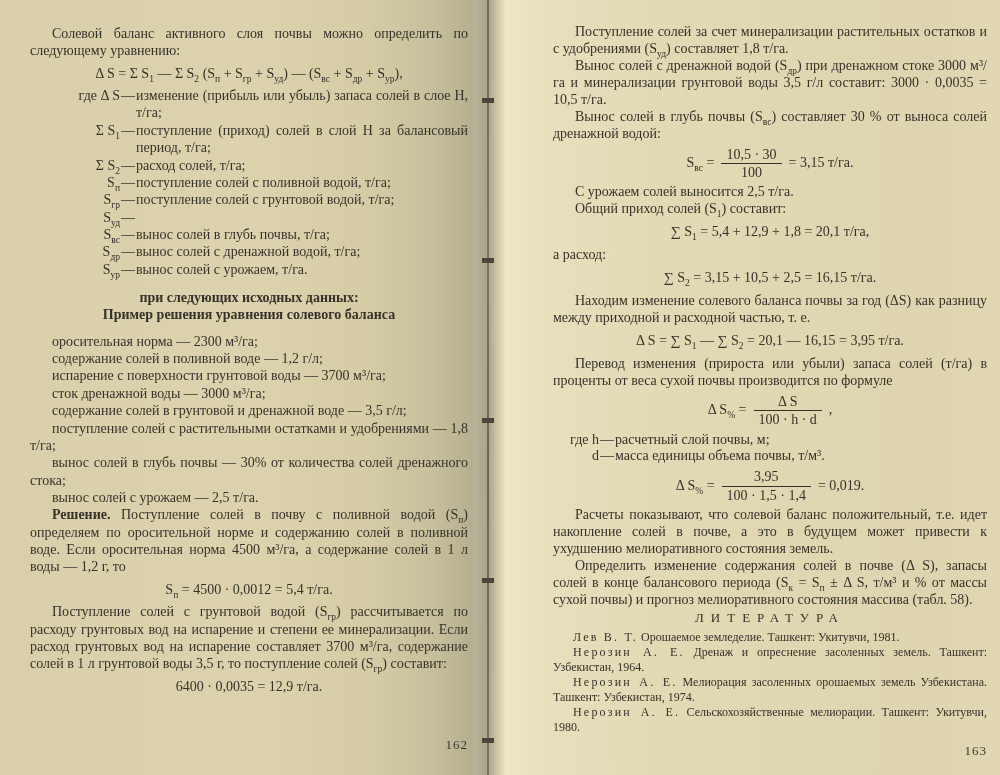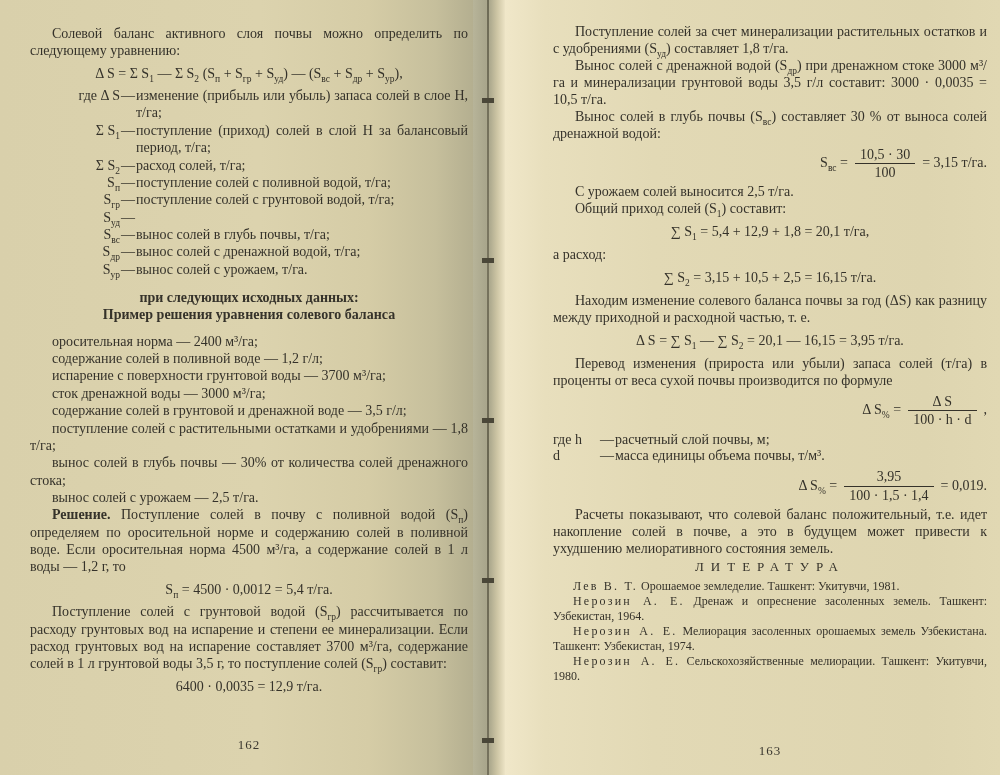--- a/index.html
+++ b/index.html
@@ -43,33 +43,33 @@
   .para.tight{margin:0;}
   .eq{margin:6px 0;text-align:center;text-indent:0;}
   .eq-left{margin:5px 0;text-align:center;text-indent:0;}
   sub{font-size:68%;vertical-align:-0.4em;line-height:0;}
   .defrow{display:flex;}
   .defterm{flex:0 0 90px;text-align:right;white-space:nowrap;}
   .defdash{flex:0 0 16px;text-align:center;}
   .defdef{flex:1;text-align:justify;}
   .heading{font-weight:bold;text-align:center;text-indent:0;margin:11px 0 9px;}
   .heading div{text-indent:0;}
-  .frac-eq{display:flex;justify-content:flex-end;align-items:center;gap:7px;margin:4px 0;text-indent:0;}
+  .frac-eq{display:flex;justify-content:center;align-items:center;gap:7px;margin:4px 0;text-indent:0;}
   .frac{display:inline-block;text-align:center;line-height:1.1;}
   .frac .num{display:block;border-bottom:1.3px solid #35322a;padding:0 5px 1px;}
   .frac .den{display:block;padding:1px 5px 0;}
   .whererow{display:flex;}
-  .whereterm{flex:0 0 46px;white-space:nowrap;}
+  .whereterm{flex:0 0 46px;text-align:right;white-space:nowrap;}
   .wheredash{flex:0 0 16px;text-align:center;}
   .wheredef{flex:1;text-align:left;}
   .lit-head{text-align:center;letter-spacing:7px;text-indent:0;margin:1px 0 4px;font-size:13px;}
   .ref{font-size:12px;line-height:1.25;margin:0;text-indent:20px;text-align:justify;}
   .ref .author{letter-spacing:2.2px;}
   .pagenum{
-    position:absolute;bottom:22px;text-align:center;
+    position:absolute;bottom:22px;text-align:right;
     font-size:13px;letter-spacing:1px;color:#3a372f;
   }
   .pagenum-left{left:30px;width:438px;}
   .pagenum-right{left:48px;width:434px;bottom:16px;}
 </style>
 </head>
 <body>
 
 <div class="book">
 
@@ -126,21 +126,21 @@
             <span class="defdef">вынос солей с урожаем, т/га.</span>
         </div>
       </div>
 
       <div class="heading">
         <div>при следующих исходных данных:</div>
         <div>Пример решения уравнения солевого баланса</div>
       </div>
 
       <div>
-        <p class="para">оросительная норма — 2400 м³/га;</p>
+        <p class="para">оросительная норма — 2300 м³/га;</p>
         <p class="para">содержание солей в поливной воде — 1,2 г/л;</p>
         <p class="para">испарение с поверхности грунтовой воды — 3700  м³/га;</p>
         <p class="para">сток дренажной воды — 3000 м³/га;</p>
         <p class="para">содержание солей в грунтовой  и дренажной  воде — 3,5 г/л;</p>
         <p class="para">поступление солей с  растительными остатками  и  удобрениями — 1,8 т/га;</p>
         <p class="para">вынос солей в глубь почвы — 30% от количества  солей дренажного стока;</p>
         <p class="para">вынос солей с урожаем — 2,5 т/га.</p>
       </div>
 
       <p class="para"><b>Решение.</b> Поступление солей в почву с поливной водой (S<sub>п</sub>) определяем по оросительной норме и содержанию солей в поливной воде. Если оросительная норма 4500 м³/га, а содержание солей в 1 л воды — 1,2 г, то</p>
@@ -207,20 +207,21 @@
       <div class="frac-eq">
         <span>Δ S<sub>%</sub> =</span>
         <span class="frac">
           <span class="num">3,95</span>
           <span class="den">100 · 1,5 · 1,4</span>
         </span>
         <span>= 0,019.</span>
       </div>
 
       <p class="para">Расчеты  показывают,  что солевой  баланс  положительный,  т.е.  идет  накопление солей в почве, а это в будущем может  привести  к  ухудшению  мелиоративного  состояния земель.</p>
+      <p class="para">Определить изменение  содержания  солей  в почве (Δ S), запасы солей  в конце  балансового  периода (S<sub>к</sub> = S<sub>п</sub> ± Δ S, т/м³ и % от массы сухой почвы) и прогноз  мелиоративного состояния массива (табл. 58).</p>
 
       <div class="lit-head">ЛИТЕРАТУРА</div>
 
       <div>
         <p class="ref"><span class="author">Лев В. Т.</span> <span>Орошаемое земледелие.  Ташкент:  Укитувчи, 1981.</span></p>
         <p class="ref"><span class="author">Нерозин А. Е.</span> <span>Дренаж и опреснение засоленных земель.  Ташкент: Узбекистан, 1964.</span></p>
         <p class="ref"><span class="author">Нерозин А. Е.</span> <span>Мелиорация засоленных  орошаемых  земель Узбекистана. Ташкент: Узбекистан, 1974.</span></p>
         <p class="ref"><span class="author">Нерозин А. Е.</span> <span>Сельскохозяйственные  мелиорации.  Ташкент: Укитувчи, 1980.</span></p>
       </div>
 

